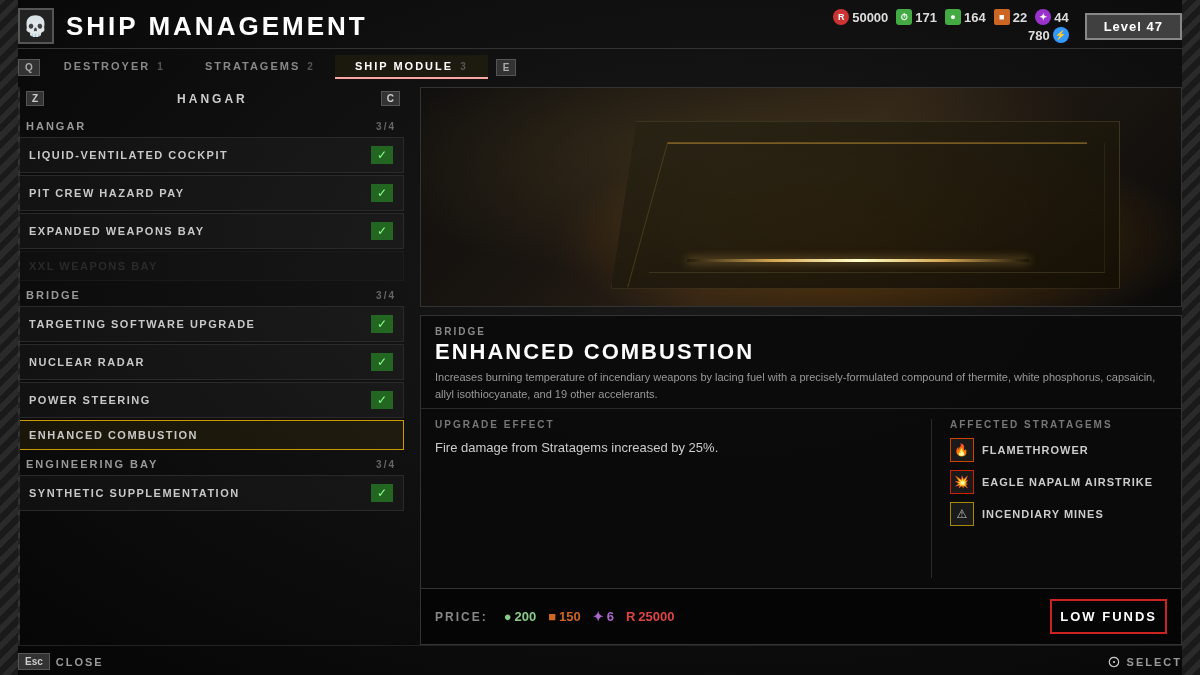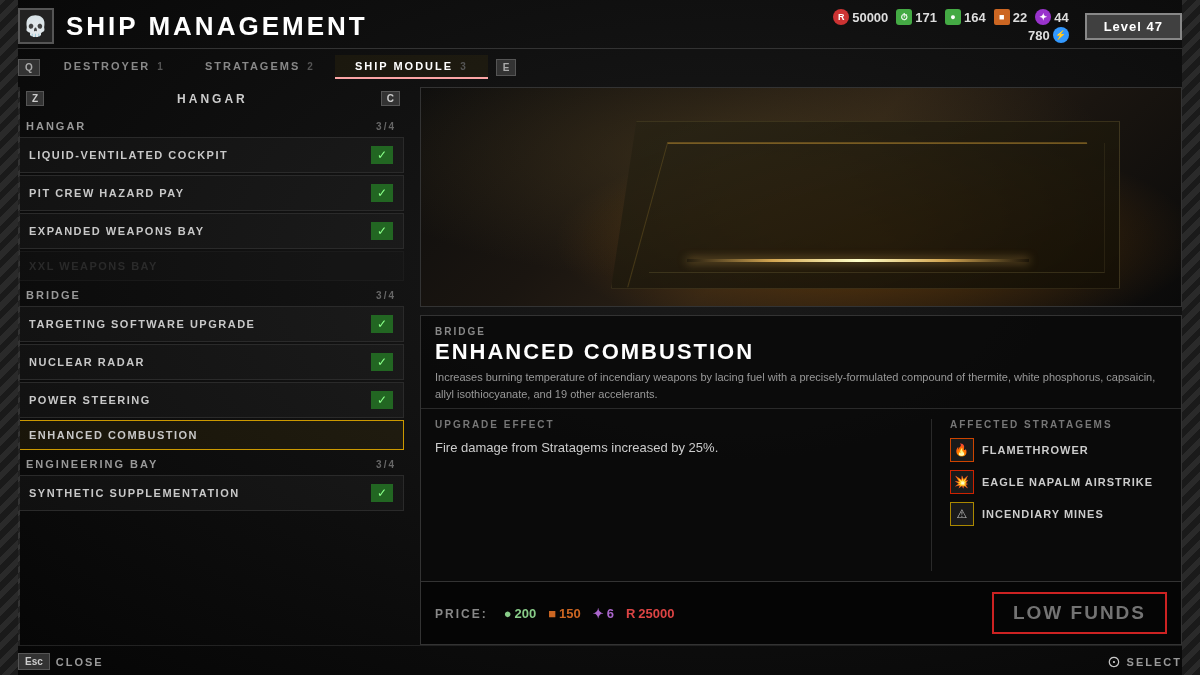--- a/index.html
+++ b/index.html
@@ -500,25 +500,25 @@
       font-size: 13px;
       font-weight: bold;
     }
     .price-item.green { color: #88cc88; }
     .price-item.orange { color: #cc6622; }
     .price-item.purple { color: #aa66cc; }
     .price-item.red { color: #dd4444; }
     .low-funds-btn {
       background: transparent;
       border: 2px solid #cc2222;
-      color: #737373;
-      font-size: 19px;
-      font-weight: bold;
-      letter-spacing: 2px;
-      padding: 8px 19px;
+      color: #ffffff;
+      font-size: 13px;
+      font-weight: bold;
+      letter-spacing: 2px;
+      padding: 8px 8px;
       text-transform: uppercase;
       cursor: pointer;
     }
 
     
     .footer {
       display: flex;
       justify-content: space-between;
       align-items: center;
       padding: 6px 0 4px 0;

